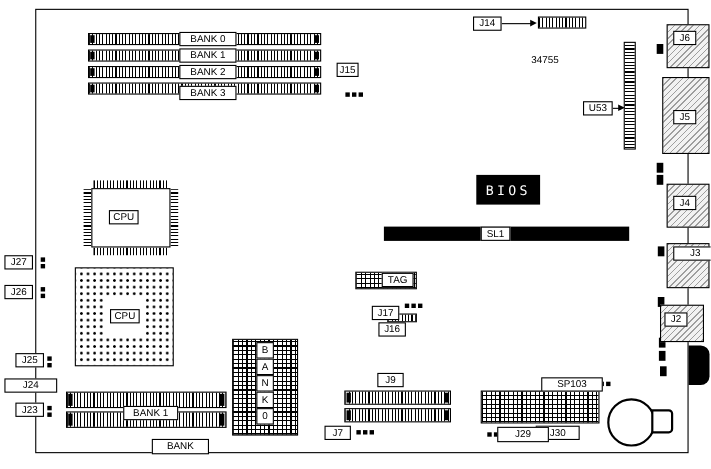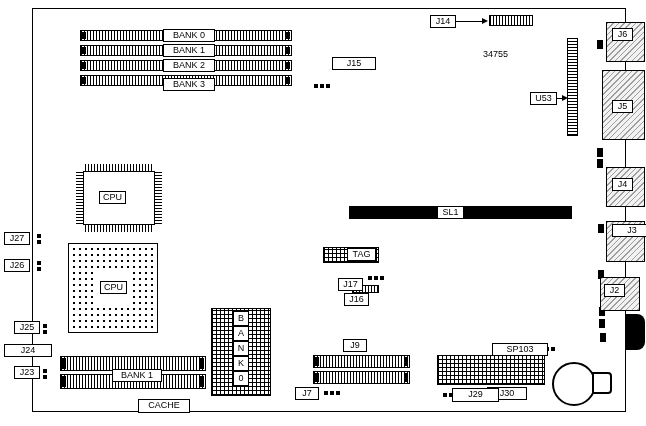--- a/index.html
+++ b/index.html
@@ -50,21 +50,21 @@
 
   <div class="hatchV simm" style="left:80px;top:30px;width:212px;height:11px"></div>
   <div class="hatchV simm" style="left:80px;top:45px;width:212px;height:11px"></div>
   <div class="hatchV simm" style="left:80px;top:60px;width:212px;height:11px"></div>
   <div class="hatchV simm" style="left:80px;top:75px;width:212px;height:11px"></div>
   <div class="lbl" style="left:163px;top:29px;width:52px">BANK 0</div>
   <div class="lbl" style="left:163px;top:44px;width:52px">BANK 1</div>
   <div class="lbl" style="left:163px;top:59px;width:52px">BANK 2</div>
   <div class="lbl" style="left:163px;top:78px;width:52px">BANK 3</div>
 
-  <div class="lbl" style="left:332px;top:57px;width:44px">J15</div>
+  <div class="lbl" style="left:306px;top:57px;width:20px">J15</div>
   <div class="pad" style="left:314px;top:84px"></div>
   <div class="pad" style="left:320px;top:84px"></div>
   <div class="pad" style="left:326px;top:84px"></div>
 
   <div class="lbl" style="left:430px;top:15px;width:26px">J14</div>
   <div class="arrow" style="left:456px;top:21px;width:28px"></div>
   <div class="ahead" style="left:482px;top:18px"></div>
   <div class="hatchV" style="left:489px;top:15px;width:44px;height:11px"></div>
 
   <div class="txt" style="left:483px;top:49px">34755</div>
@@ -95,20 +95,23 @@
   <div class="smd" style="left:600px;top:333px"></div>
   <div class="edgeconn" style="left:626px;top:314px;width:19px;height:36px"></div>
 
   <div class="pins-h" style="left:85px;top:164px;width:68px;height:7px"></div>
   <div class="pins-h" style="left:85px;top:225px;width:68px;height:7px"></div>
   <div class="pins-v" style="left:76px;top:172px;width:7px;height:52px"></div>
   <div class="pins-v" style="left:155px;top:172px;width:7px;height:52px"></div>
   <div style="position:absolute;left:83px;top:171px;width:72px;height:54px;border:1px solid #000;background:#fff"></div>
   <div class="lbl" style="left:99px;top:191px;width:27px">CPU</div>
 
+  <div class="bios" style="left:433px;top:159px;width:58px;height:27px">
+    <span>BIOS</span>
+  </div>
 
   <div class="slotbar" style="left:349px;top:206px;width:223px;height:13px"></div>
   <div class="lbl" style="left:437px;top:206px;width:27px">SL1</div>
 
   <div class="dots" style="left:68px;top:243px;width:90px;height:90px"></div>
   <div class="center-pad" style="left:95px;top:270px;width:36px;height:36px"></div>
   <div class="lbl" style="left:100px;top:281px;width:27px">CPU</div>
 
   <div class="grid" style="left:323px;top:247px;width:56px;height:16px"></div>
   <div class="lbl" style="left:347px;top:248px;width:29px">TAG</div>
@@ -140,21 +143,21 @@
   <div class="grid" style="left:211px;top:308px;width:60px;height:88px"></div>
   <div class="letterbox" style="left:233px;top:311px">B</div>
   <div class="letterbox" style="left:233px;top:326px">A</div>
   <div class="letterbox" style="left:233px;top:341px">N</div>
   <div class="letterbox" style="left:233px;top:356px">K</div>
   <div class="letterbox" style="left:233px;top:371px">0</div>
 
   <div class="hatchV simm" style="left:60px;top:356px;width:146px;height:15px"></div>
   <div class="hatchV simm" style="left:60px;top:374px;width:146px;height:15px"></div>
   <div class="lbl" style="left:112px;top:369px;width:50px">BANK 1</div>
-  <div class="lbl" style="left:138px;top:399px;width:52px;height:14px">CACHE</div>
+  <div class="lbl" style="left:138px;top:399px;width:52px;height:14px">BANK</div>
 
   <div class="lbl" style="left:343px;top:339px;width:24px">J9</div>
   <div class="hatchV simm" style="left:313px;top:355px;width:97px;height:13px"></div>
   <div class="hatchV simm" style="left:313px;top:371px;width:97px;height:13px"></div>
   <div class="lbl" style="left:295px;top:387px;width:24px">J7</div>
   <div class="pad" style="left:324px;top:391px"></div>
   <div class="pad" style="left:330px;top:391px"></div>
   <div class="pad" style="left:336px;top:391px"></div>
 
   <div class="lbl" style="left:492px;top:343px;width:56px">SP103</div>

